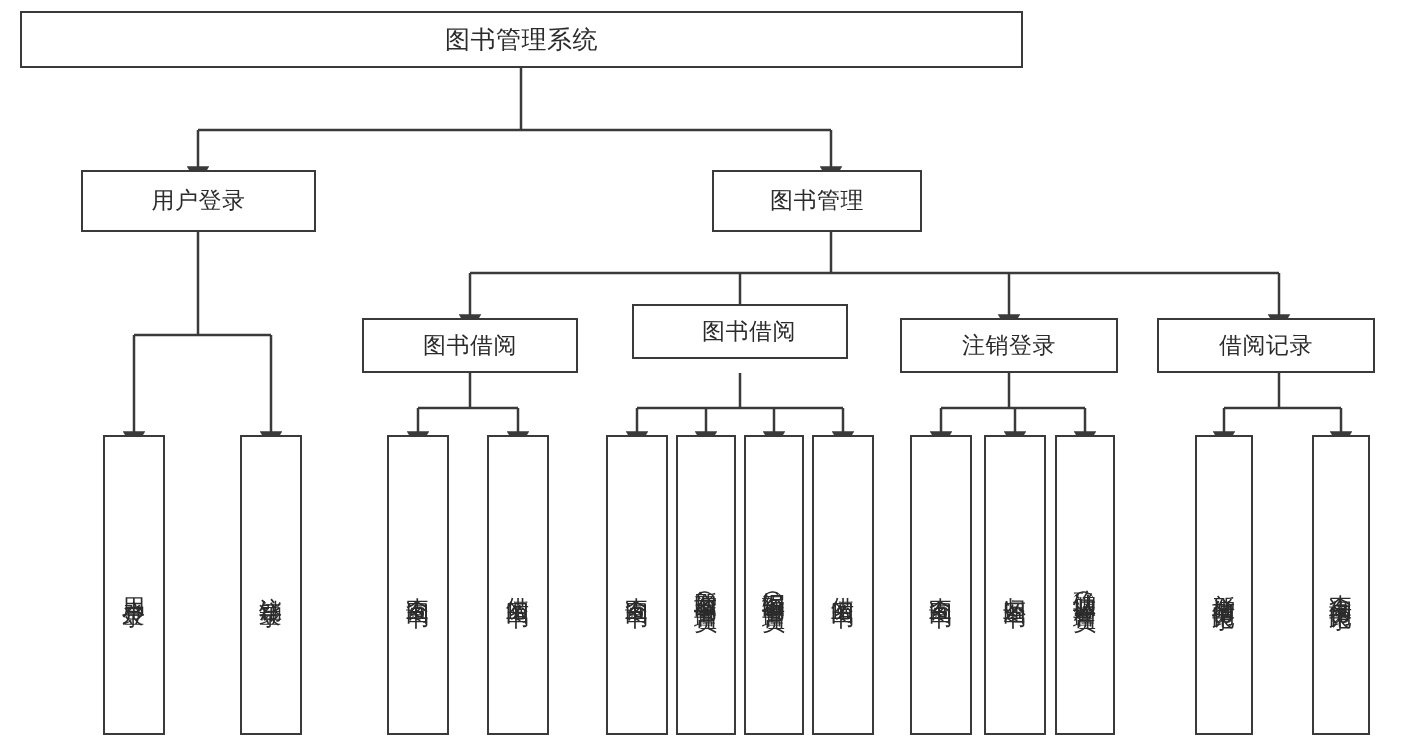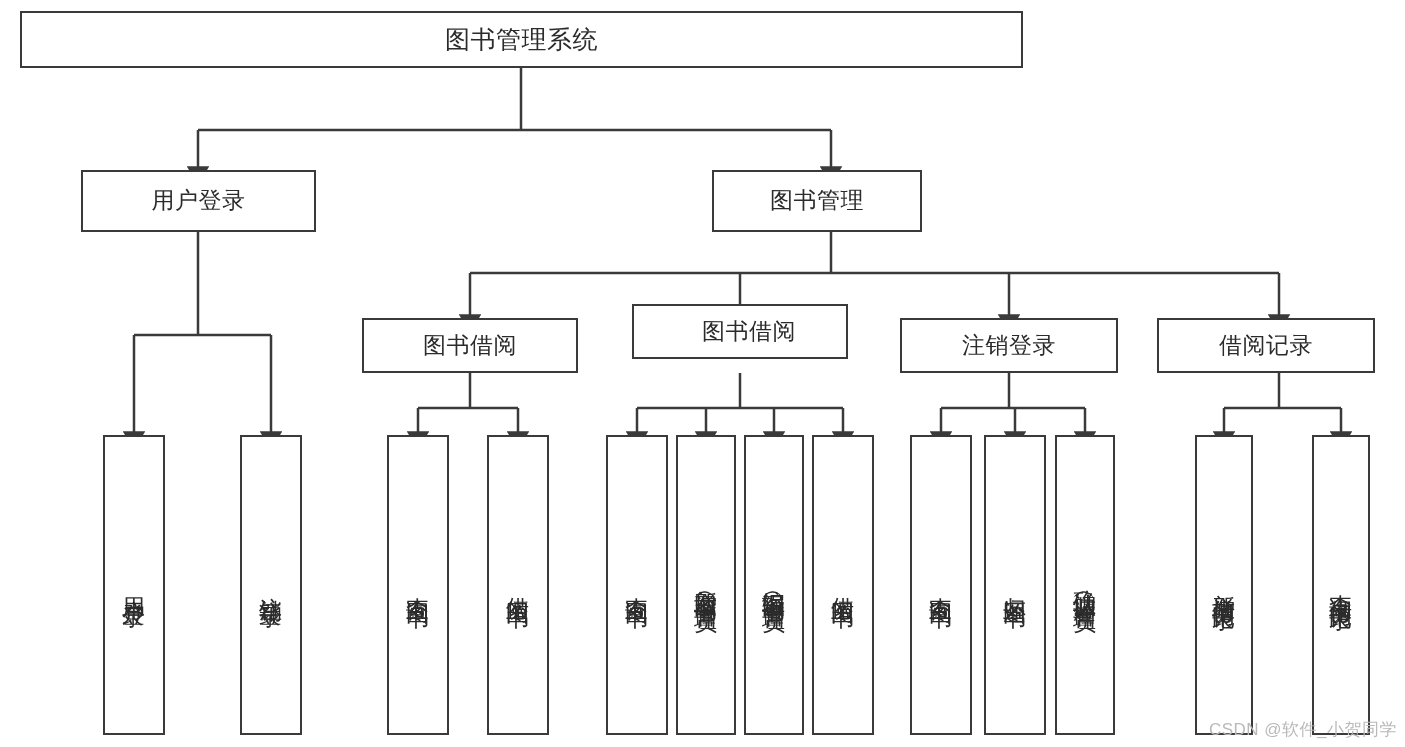--- a/index.html
+++ b/index.html
@@ -177,14 +177,13 @@
         <div class="node-label">确认归还（管理员）</div>
       </div>
       <div class="node-box node-leaf" style="left: 1195px; top: 435px; width: 58px; height: 300px;">
         <div class="node-label">新增借阅记录</div>
       </div>
       <div class="node-box node-leaf" style="left: 1312px; top: 435px; width: 58px; height: 300px;">
         <div class="node-label">查询借阅记录</div>
       </div>
     </div>
 
-  <div id="watermark">CSDN @软件_小贺同学</div>
 </div>
 
 </body></html>

